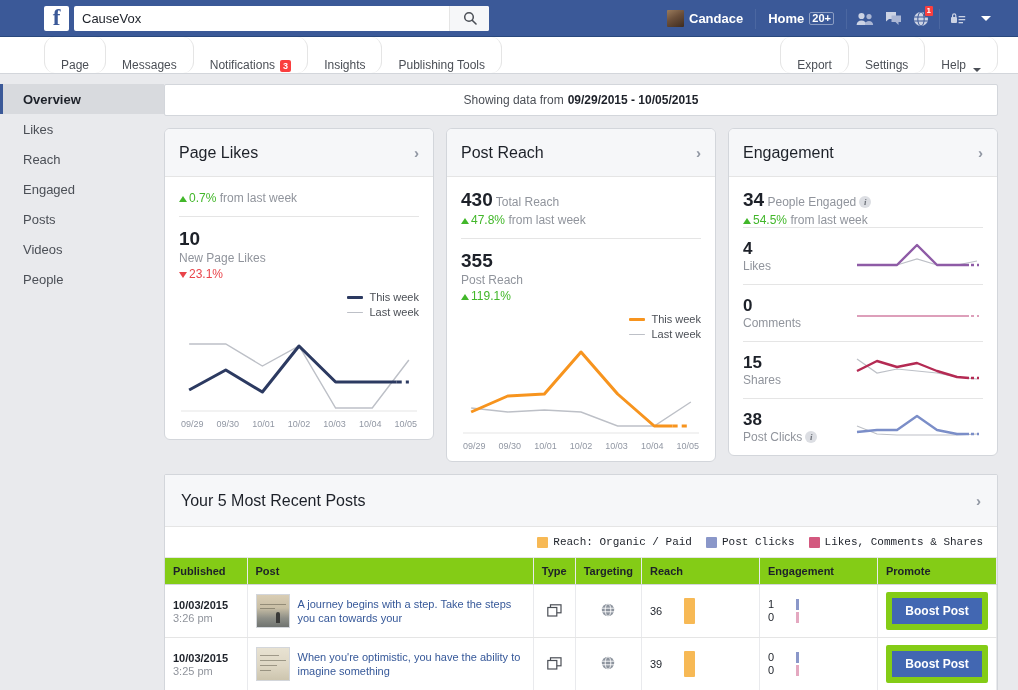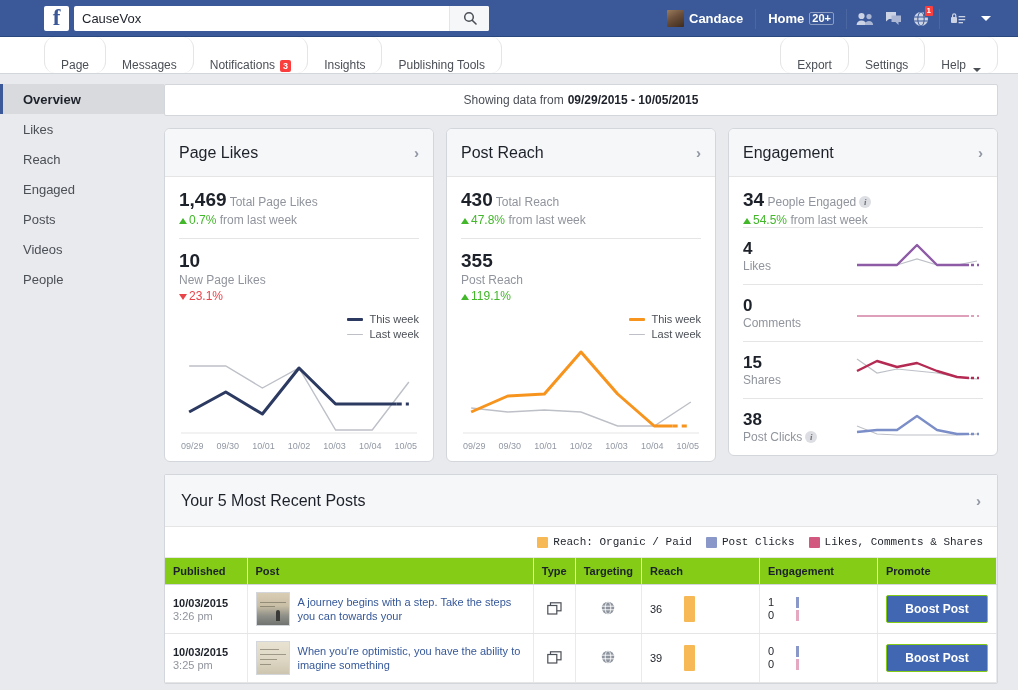--- a/index.html
+++ b/index.html
@@ -261,21 +261,21 @@
   }
   .post-text { color: #365899; font-size: 11px; line-height: 14px; }
   .bar-col { display: flex; align-items: center; }
   .bar-orange { width: 11px; height: 26px; background: #f7b955; border-radius: 1px; }
   .eng-cell { display: flex; align-items: center; gap: 22px; }
   .eng-nums { font-size: 11px; color: #1d2129; line-height: 13px; }
   .eng-bars { display: flex; flex-direction: column; gap: 2px; }
   .bar-blue { width: 3px; height: 11px; background: #8a97c9; }
   .bar-pink { width: 3px; height: 11px; background: #e4a8c0; }
   .boost-btn {
-    background: #4267b2; border: 1px solid #84cc16; border-radius: 2px;
+    background: #4267b2; border: 6px solid #84cc16; border-radius: 2px;
     color: #fff; font-size: 12px; font-weight: bold;
     padding: 6px 0; width: 102px; text-align: center; cursor: pointer;
   }
 </style>
 </head>
 <body>
 
 <div class="topbar">
   <div class="fb-logo">f</div>
   <div class="searchwrap">
@@ -404,24 +404,20 @@
     </div>
 
     <div class="cards">
 
       <div class="card">
         <div class="card-head">
           <span class="card-title">Page Likes</span>
           <span class="chev">›</span>
         </div>
         <div class="card-body">
-          <div>
-            <span class="metric-big">1,469</span>
-            <span class="metric-lbl">Total Page Likes</span>
-          </div>
           <div class="delta up">
             <span class="tri-up"></span><span>0.7%</span>
             <span class="from">from last week</span>
           </div>
           <div class="hr"></div>
           <div class="metric-sub-num">10</div>
           <div class="metric-sub-lbl">New Page Likes</div>
           <div class="delta down">
             <span class="tri-down"></span><span>23.1%</span>
           </div>

